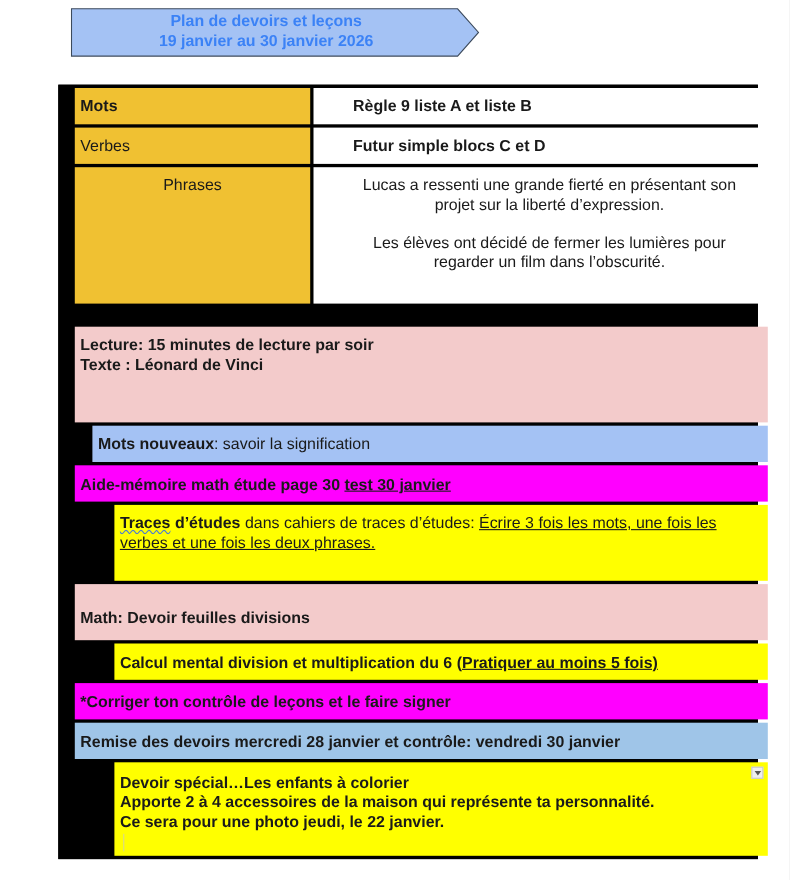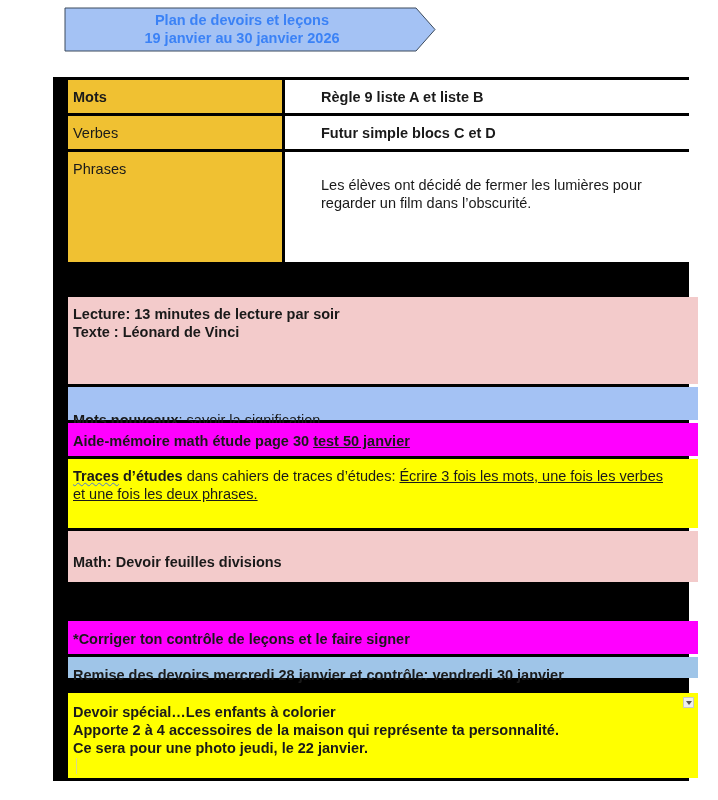--- a/index.html
+++ b/index.html
@@ -20,21 +20,21 @@
   .c-right { left: 217px; right: 0; background: #ffffff; padding-left: 36px; }
   .full { left: 0; right: 0; }
   .bold { font-weight: bold; }
   .u { text-decoration: underline; }
   .wavy { text-decoration: underline wavy #4a7bd6; text-decoration-thickness: 1px; }
   p { margin: 0; }
 
   .pink { background: #f3cbcb; }
   .blue { background: #a4c2f4; }
   .magenta { background: #ff00ff; }
-  .yellow { background: #ffff00; }
+  .yellow { background: #ffff00; margin-left: 36px; }
   .blue2 { background: #9fc5e8; }
 
   .dd { position: absolute; right: 4px; top: 4px; width: 11px; height: 11px;
         background: #eeeeee; border: 1px solid #c8c8c8; box-sizing: border-box; }
   .dd::after { content: ""; position: absolute; left: 2px; top: 3px;
         border-left: 3px solid transparent; border-right: 3px solid transparent;
         border-top: 4px solid #555; }
   .caret { position: absolute; left: 8px; top: 65px; width: 1px; height: 16px; background: #d8d890; }
 </style>
 </head>
@@ -55,62 +55,68 @@
   <div class="row" style="top:0;height:33px;">
     <div class="cell c-left bold" style="padding-top:8px;">Mots</div>
     <div class="cell c-right bold" style="padding-top:8px;">Règle 9 liste A et liste B</div>
   </div>
 
   <div class="row" style="top:36px;height:33px;">
     <div class="cell c-right bold" style="padding-top:8px;">Futur simple blocs C et D</div>
     <div class="cell c-left" style="padding-top:8px;">Verbes</div>
   </div>
 
-  <div class="row" style="top:72px;height:110px;">
+  <div class="row" style="top:72px;height:124px;text-align:center;">
     <div class="cell c-left" style="padding-top:8px;">Phrases</div>
     <div class="cell c-right" style="padding-top:8px;padding-right:20px;">
+      <p>Lucas a ressenti une grande fierté en présentant son projet sur la liberté d’expression.</p>
       <p style="margin-top:16px;">Les élèves ont décidé de fermer les lumières pour regarder un film dans l’obscurité.</p>
     </div>
   </div>
 
   <div class="row" style="top:217px;height:87px;">
     <div class="cell full pink bold" style="padding-top:8px;">
-      <p>Lecture:  13 minutes de lecture par soir</p>
+      <p>Lecture:  15 minutes de lecture par soir</p>
       <p style="">Texte : Léonard de Vinci</p>
     </div>
   </div>
 
   <div class="row" style="top:307px;height:33px;">
-    <div class="cell full blue" style="padding-top:24px;">
+    <div class="cell full blue" style="padding-top:8px;margin-left:16px;">
       <span class="bold">Mots nouveaux</span><span>: savoir la signification</span>
     </div>
   </div>
 
   <div class="row" style="top:343px;height:33px;">
     <div class="cell full magenta bold" style="padding-top:9px;">
-      <span>Aide-mémoire math étude page 30 </span><span class="u">test 50 janvier</span>
+      <span>Aide-mémoire math étude page 30 </span><span class="u">test 30 janvier</span>
     </div>
   </div>
 
   <div class="row" style="top:379px;height:69px;">
     <div class="cell full yellow" style="padding-top:8px;padding-right:20px;">
       <span class="bold wavy">Traces</span><span class="bold"> d’études</span><span> dans cahiers de traces d’études: </span><span class="u">Écrire 3 fois les mots, une fois les verbes et une fois les deux phrases.</span>
     </div>
   </div>
 
   <div class="row" style="top:451px;height:51px;">
     <div class="cell full pink bold" style="padding-top:22px;">Math:  Devoir feuilles divisions</div>
   </div>
 
+  <div class="row" style="top:505px;height:33px;">
+    <div class="cell full yellow bold" style="padding-top:9px;">
+      <span>Calcul mental division et multiplication du 6  (</span><span class="u">Pratiquer au moins 5 fois)</span>
+    </div>
+  </div>
 
   <div class="row" style="top:541px;height:33px;">
     <div class="cell full magenta bold" style="padding-top:9px;">*Corriger ton contrôle de leçons et le faire signer</div>
   </div>
 
-  <div class="row" style="top:577px;height:21px;">
+  <div class="row" style="top:577px;height:33px;">
     <div class="cell full blue2 bold" style="padding-top:9px;">Remise des devoirs mercredi 28 janvier et contrôle: vendredi 30 janvier</div>
   </div>
 
   <div class="row" style="top:613px;height:85px;">
     <div class="cell full yellow bold" style="padding-top:10px;">
       <p>Devoir spécial…Les enfants à colorier</p>
       <p>Apporte 2 à 4 accessoires de la maison qui représente ta personnalité.</p>
       <p>Ce sera pour une photo jeudi, le 22 janvier.</p>
       <div class="dd"></div>
       <div class="caret"></div>

